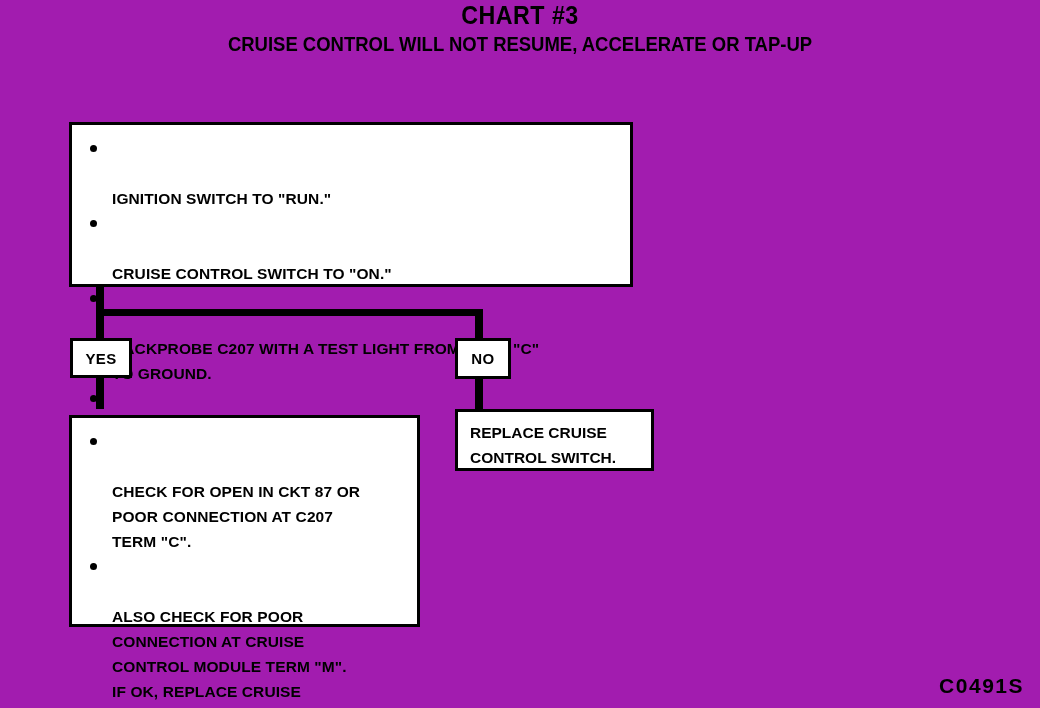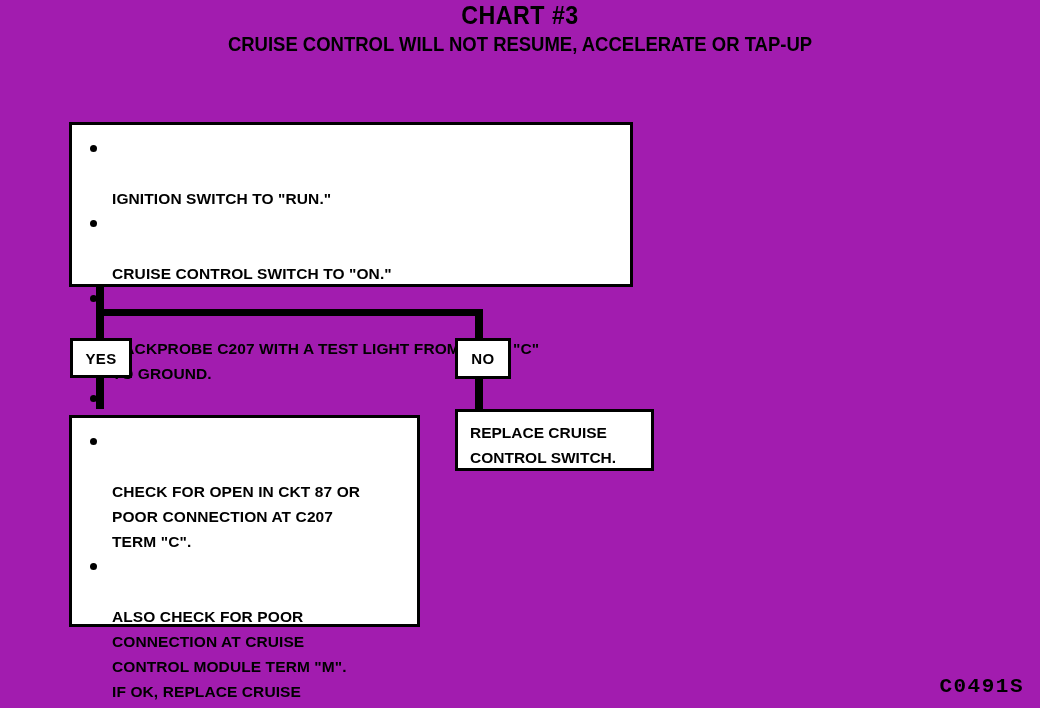--- a/index.html
+++ b/index.html
@@ -127,21 +127,21 @@
   .conn-no-to-act   { left: 475px; top: 376px; width: 8px;  height: 34px; }
 
   
   .doc-code {
     position: absolute;
     right: 16px;
     bottom: 10px;
     font-size: 21px;
     font-weight: 700;
     letter-spacing: 1.5px;
-    font-family: Liberation Mono, monospace;
+    font-family: Liberation Sans, sans-serif;
     text-align: center;
   }
 </style>
 </head>
 <body>
 
 <div id="page">
 
   <div class="title">CHART #3</div>
   <div class="subtitle">CRUISE CONTROL WILL NOT RESUME, ACCELERATE OR TAP-UP</div>

